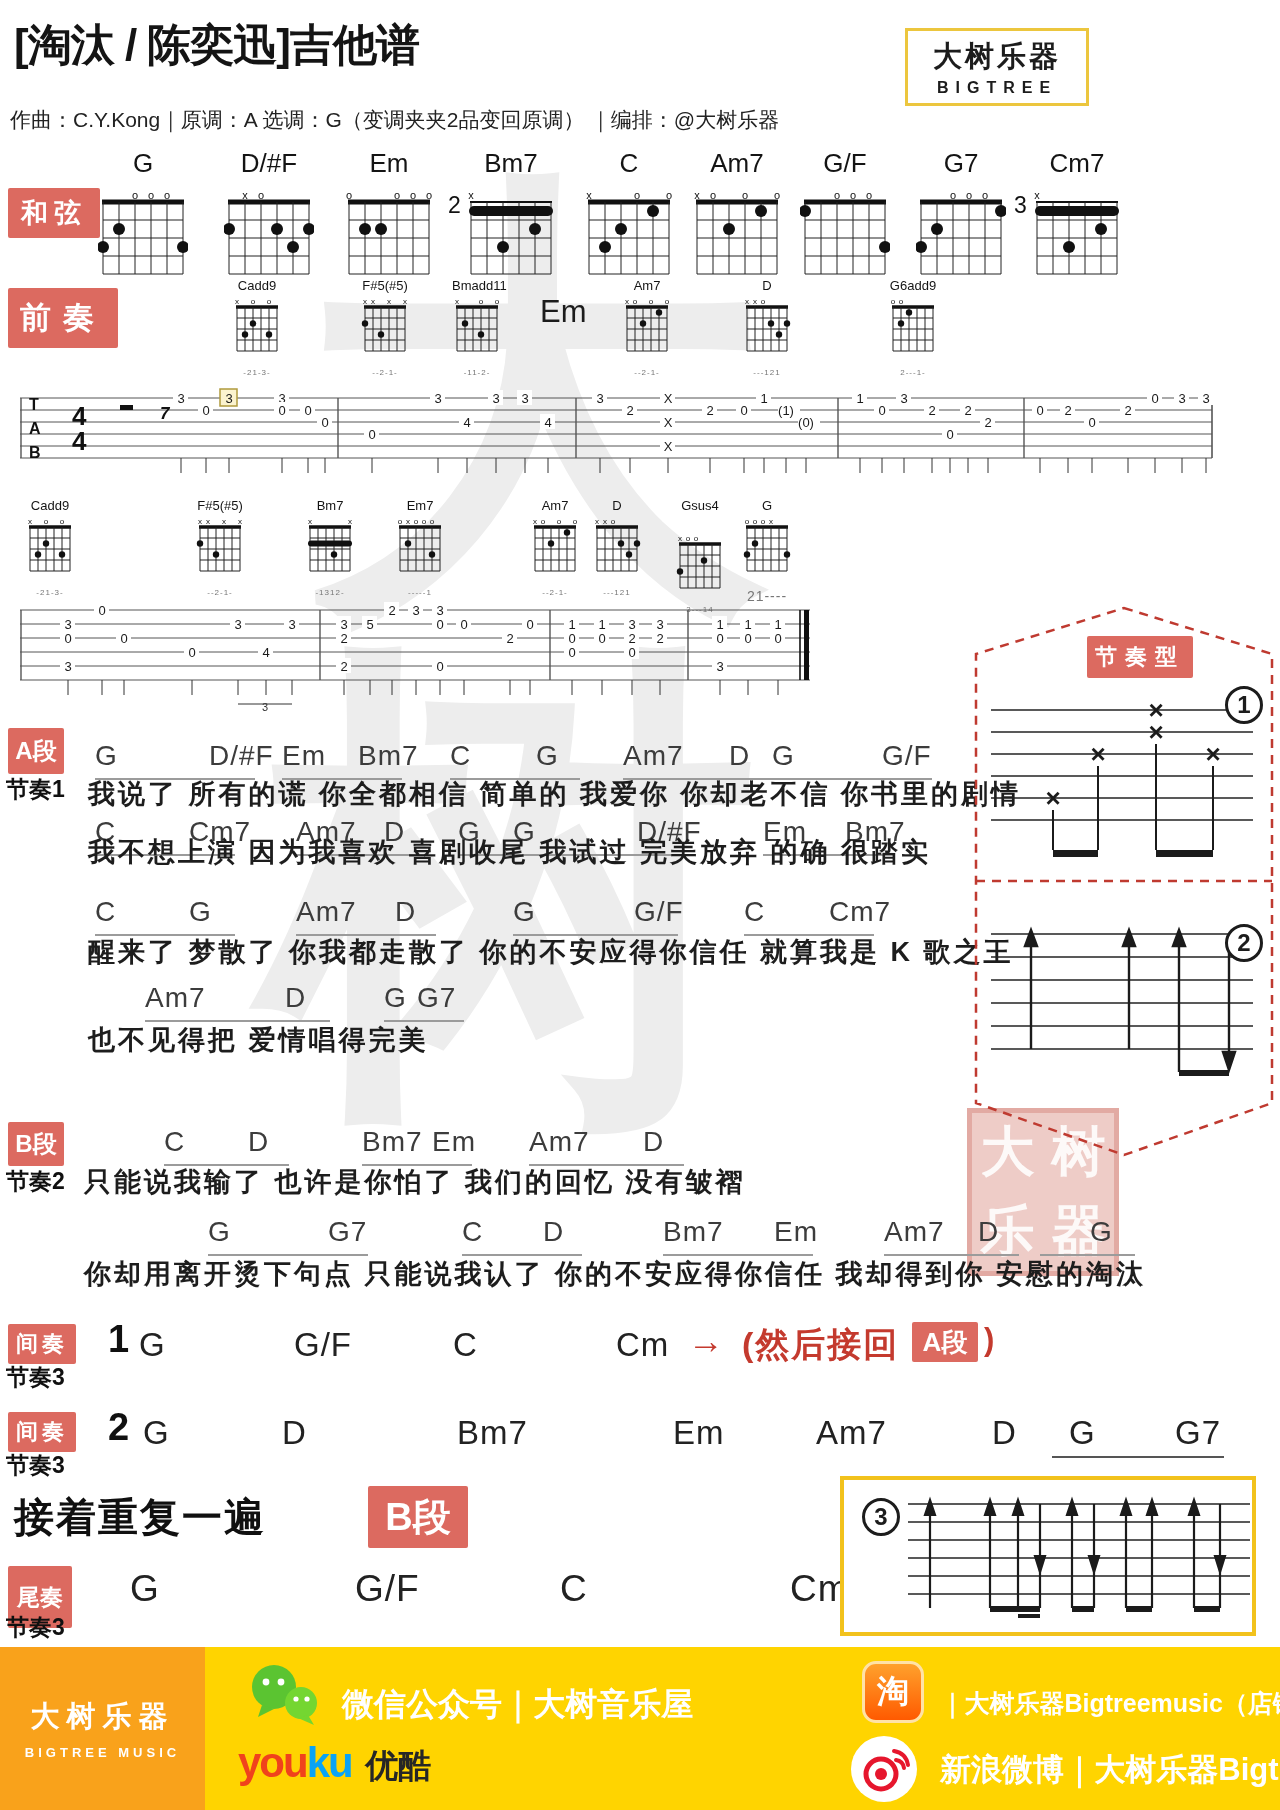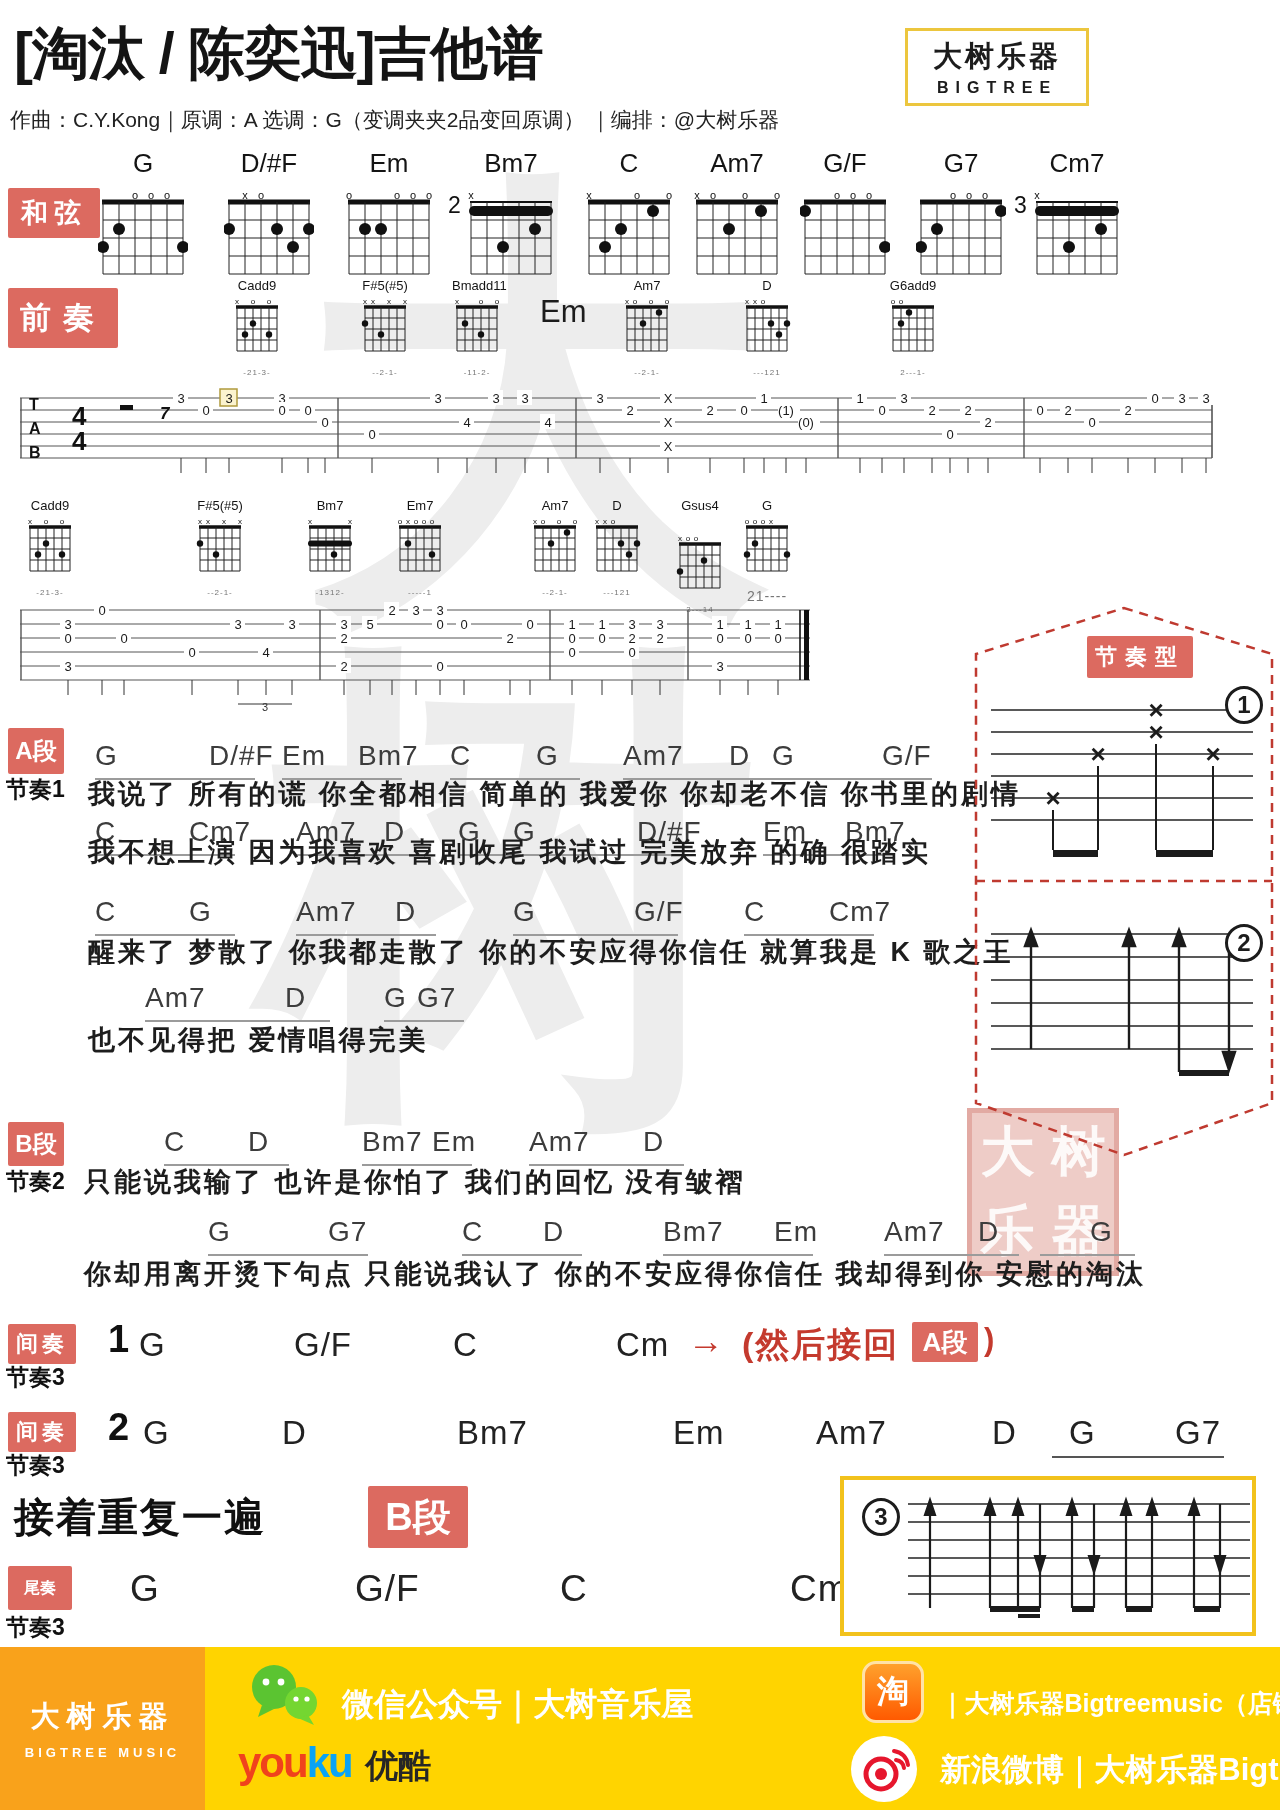--- a/index.html
+++ b/index.html
@@ -4,21 +4,21 @@
 <style>
   *{margin:0;padding:0;box-sizing:border-box}
   body{font-family:"Liberation Sans",sans-serif;background:#888}
   #page{position:relative;width:1280px;height:1810px;background:#fff;overflow:hidden;margin:0 auto}
   .abs{position:absolute}
   .wm{position:absolute;color:#ededed;font-weight:bold;z-index:0;line-height:1;user-select:none}
   .seal{position:absolute;left:967px;top:1108px;width:152px;height:168px;background:rgba(206,105,92,.34);
         border:5px solid rgba(199,93,80,.30);z-index:1;display:grid;grid-template-columns:1fr 1fr;
         align-items:center;justify-items:center;color:rgba(255,255,255,.88);font-size:54px;font-weight:bold}
   .z{position:absolute;z-index:2}
-  .title{left:14px;top:16px;font-size:57px;font-weight:bold;letter-spacing:-1px;color:#141414;white-space:nowrap}
+  .title{left:14px;top:16px;font-size:44px;font-weight:bold;letter-spacing:-1px;color:#141414;white-space:nowrap}
   .subtitle{left:10px;top:106px;font-size:21px;color:#222;white-space:nowrap}
   .brandbox{left:905px;top:28px;width:184px;height:78px;border:3px solid #ecc63e;background:#fff;
             display:flex;flex-direction:column;align-items:center;justify-content:center}
   .brandbox .bn{font-size:29px;font-weight:bold;letter-spacing:3px;color:#1c1c1c}
   .brandbox .bs{font-size:16px;font-weight:bold;letter-spacing:7px;color:#1c1c1c;margin-top:2px}
   .badge{position:absolute;z-index:2;background:#dc6a60;color:#fff;display:flex;align-items:center;
          justify-content:center;font-weight:bold;border-radius:2px;white-space:nowrap}
   .blk{position:absolute;z-index:2;color:#101010;font-weight:bold;white-space:nowrap}
   .ch{position:absolute;color:#3c3c3c;font-size:28px;letter-spacing:1px;white-space:nowrap}
   .ly{position:absolute;color:#1d1d1d;font-size:27px;font-weight:bold;letter-spacing:3px;white-space:nowrap}
@@ -78,21 +78,21 @@
   <div class="badge" style="left:912px;top:1322px;width:66px;height:40px;font-size:26px">A段</div>
   <div class="abs z red" style="left:984px;top:1322px;font-size:31px;font-weight:bold">)</div>
 
   <div class="badge" style="left:8px;top:1412px;width:68px;height:40px;font-size:22px;letter-spacing:4px">间奏</div>
   <div class="blk" style="left:108px;top:1406px;font-size:38px">2</div>
   <div class="blk" style="left:6px;top:1450px;font-size:23px">节奏3</div>
 
   <div class="blk" style="left:14px;top:1490px;font-size:40px;letter-spacing:2px">接着重复一遍</div>
   <div class="badge" style="left:368px;top:1486px;width:100px;height:62px;font-size:38px">B段</div>
 
-  <div class="badge" style="left:8px;top:1566px;width:64px;height:44px;font-size:16px">尾奏</div>
+  <div class="badge" style="left:8px;top:1566px;width:64px;height:62px;font-size:23px">尾奏</div>
   <div class="blk" style="left:6px;top:1612px;font-size:23px">节奏3</div>
 
   <div class="abs z" style="left:540px;top:294px;font-size:31px;color:#1c1c1c">Em</div>
 
   <div id="dyn">
       <div class="cwrap" style="left: 98px; top: 148px; width: 90px;"><div class="cname" style="font-size: 26px; margin-bottom: 3px;">G</div><svg width="90" height="97">
           <text x="37" y="17" text-anchor="middle" font-size="11" fill="#111">o</text>
           <text x="53" y="17" text-anchor="middle" font-size="11" fill="#111">o</text>
           <text x="69" y="17" text-anchor="middle" font-size="11" fill="#111">o</text>
           <line x1="4" y1="20" x2="86" y2="20" stroke="#111" stroke-width="5"></line>

